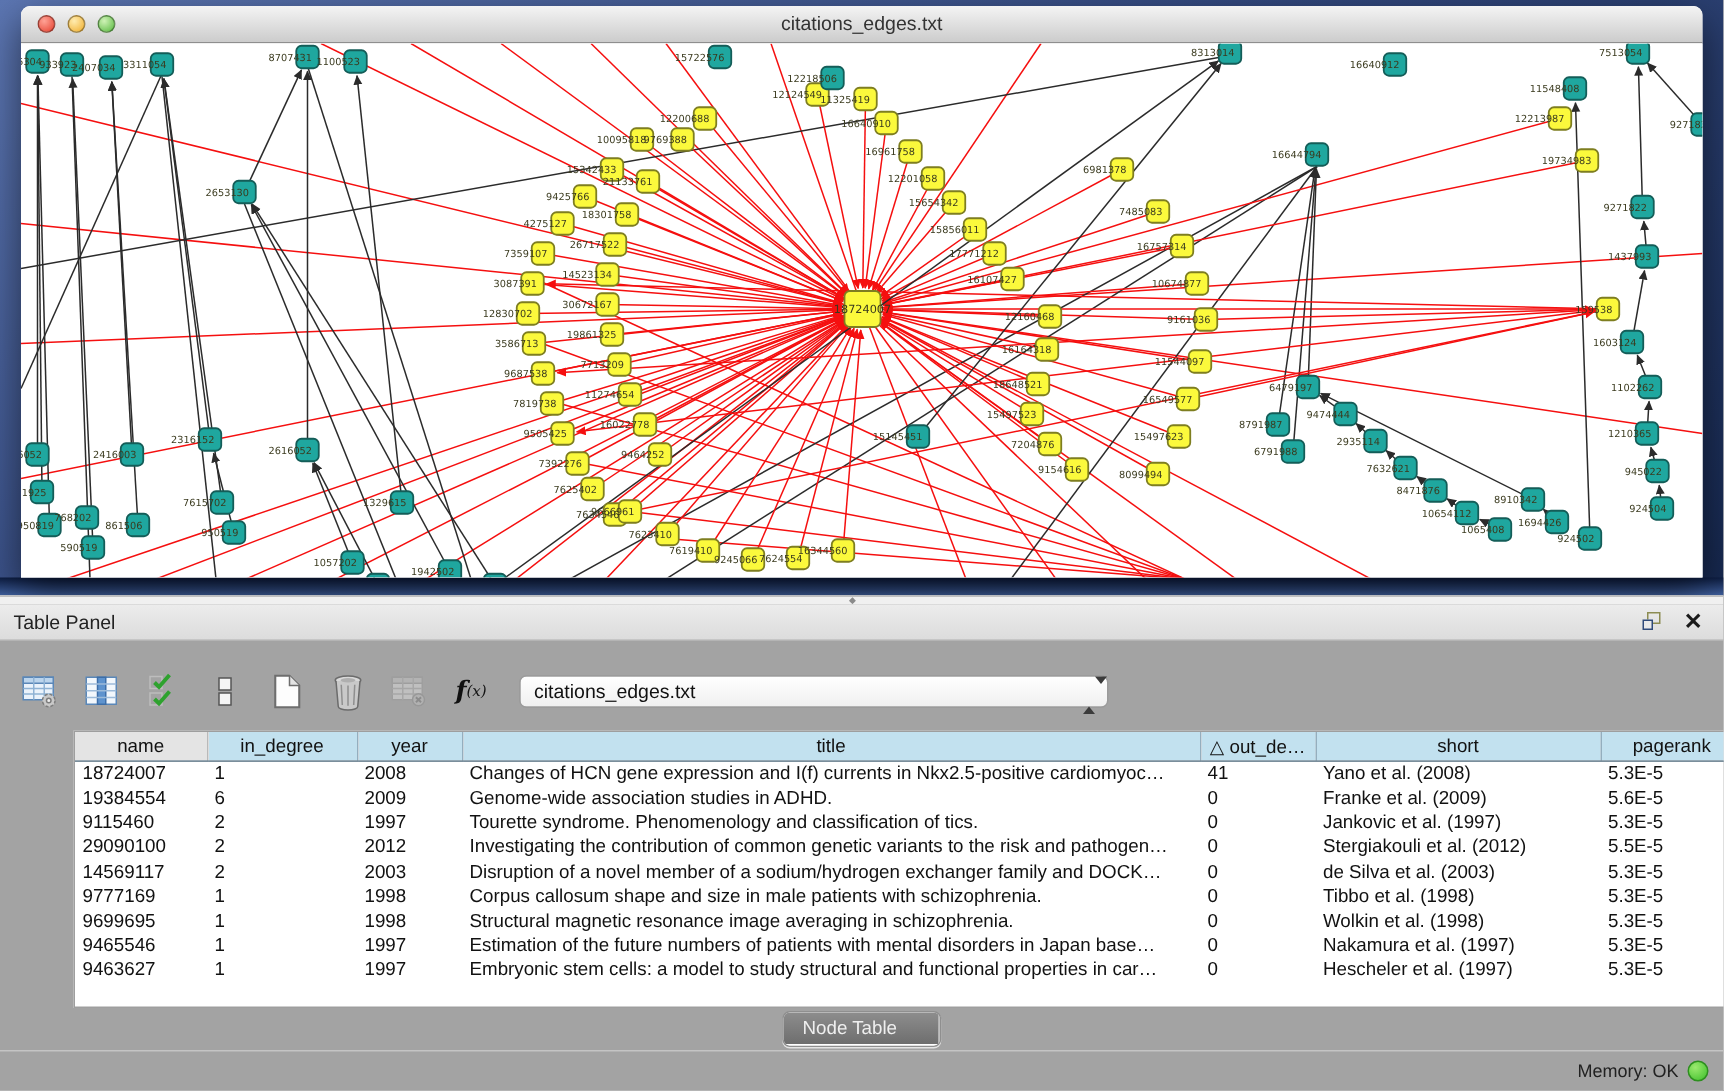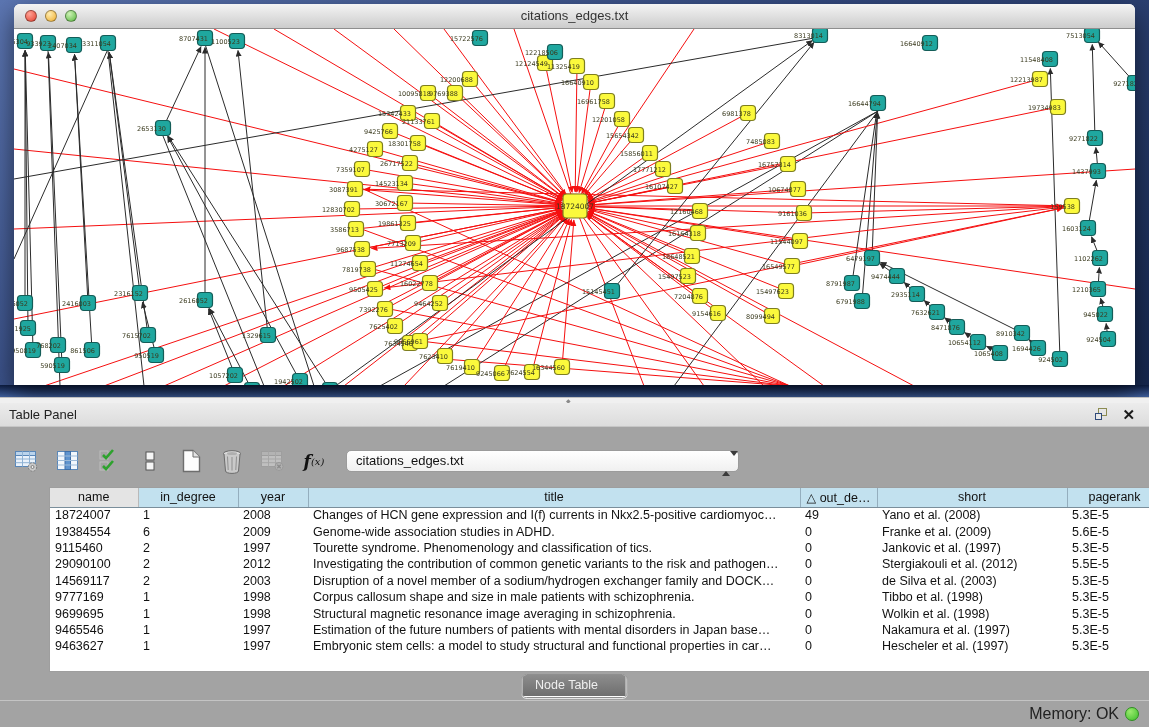--- a/index.html
+++ b/index.html
@@ -71,21 +71,21 @@
   .seg{position:absolute;top:277px;left:50%;transform:translateX(-50%);display:flex;height:22px;
     border:1px solid #8F8F8F;border-radius:5px;overflow:hidden;background:#FDFDFD;
     font-size:12.5px;box-shadow:0 1px 0 rgba(255,255,255,.7);flex-direction:column;}
   .seg-btn{padding:0 13px;line-height:21px;color:#111;border-right:1px solid #A5A5A5;background:linear-gradient(#FFFFFF,#F2F2F2);}
   .seg-btn:last-child{border-right:none;margin-top:29px;}
   .seg-btn.active{background:linear-gradient(#8D8D8D,#6E6E6E);color:#EFEFEF;}
 
   
   .statusbar{position:absolute;top:303px;left:0;width:1149px;height:27px;border-top:1px solid #C4C4C4;
     box-sizing:border-box;display:flex;align-items:center;justify-content:flex-end;padding-right:10px;}
-  .mem-label{font-size:16px;color:#222;margin-right:6px;}
+  .mem-label{font-size:12px;color:#222;margin-right:6px;}
   .mem-dot{width:14px;height:14px;border-radius:50%;border:1px solid #2E8F1F;box-sizing:border-box;
     background:radial-gradient(circle at 35% 30%,#9BEA6E,#3DBE2B);}
 </style>
 </head>
 <body>
 
 <div class="desktop">
   <div class="desk-bottom"></div>
   <div class="net-window">
     <div class="titlebar">
@@ -583,21 +583,21 @@
             <th>short</th>
             <th>pagerank</th>
           </tr>
         </thead>
       <tbody id="grid-body">
           <tr>
             <td>18724007</td>
             <td>1</td>
             <td>2008</td>
             <td>Changes of HCN gene expression and I(f) currents in Nkx2.5-positive cardiomyoc…</td>
-            <td>49</td>
+            <td>41</td>
             <td>Yano et al. (2008)</td>
             <td>5.3E-5</td>
           </tr>
           <tr>
             <td>19384554</td>
             <td>6</td>
             <td>2009</td>
             <td>Genome-wide association studies in ADHD.</td>
             <td>0</td>
             <td>Franke et al. (2009)</td>

